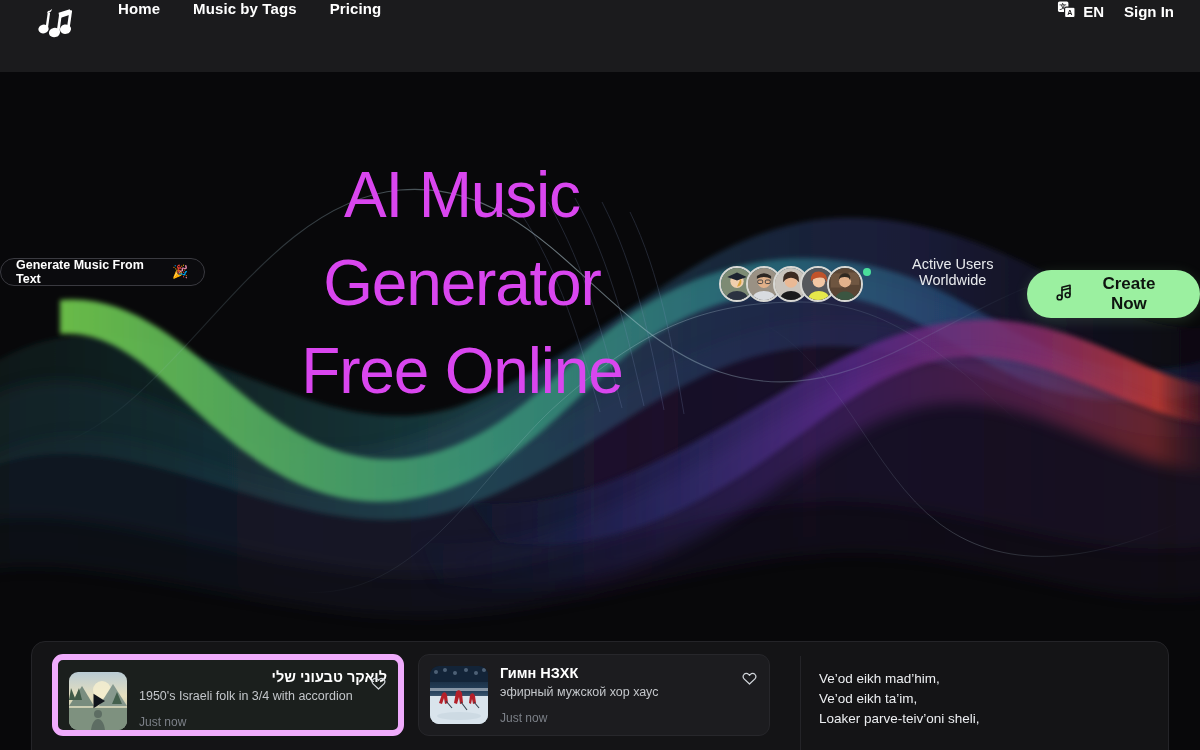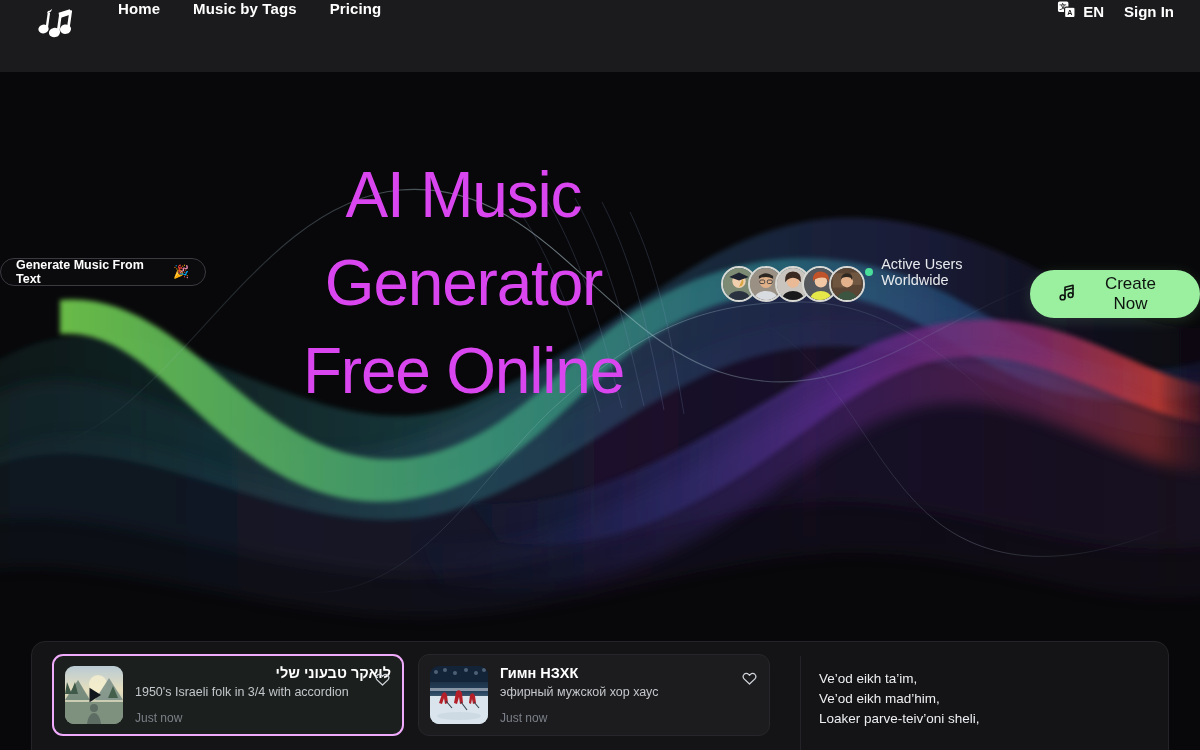--- a/index.html
+++ b/index.html
@@ -63,50 +63,50 @@
     font-size: 17px; color: #dfe2e6; text-align: center; letter-spacing: .1px;
   }
   .avatars { margin-top: 24px; display: flex; align-items: center; }
   .avatar {
     width: 36px; height: 36px; border-radius: 50%;
     border: 2px solid #d8d8d4; margin-left: -9px;
     background-size: cover; background-position: center;
     position: relative; overflow: hidden;
   }
   .avatar:first-child { margin-left: 0; }
-  .active-row { display: flex; align-items: center; gap: 8px; }
+  .active-row { display: flex; align-items: center; gap: 8px; text-align: center; }
   .dot { width: 8px; height: 8px; border-radius: 50%; background: #4ade9b; }
   .active-label { color: #e8eaed; font-size: 14.5px; }
   .cta-wrap { margin-top: 45px; }
   .cta {
     display: inline-flex; align-items: center; gap: 11px;
     height: 48px; padding: 10px 27px;
     background: #9bf0a0; border: none; border-radius: 999px;
-    color: #0e140f; font-size: 17px; font-weight: normal;
+    color: #0e140f; font-size: 17px; font-weight: bold;
     cursor: pointer;
     box-shadow: 0 3px 14px rgba(155,240,160,.16);
   }
 
   
   .bottom-panel {
     position: absolute; left: 31px; top: 641px;
     width: 1138px; height: 140px;
     background: #141416;
     border: 1px solid #242428;
     border-radius: 14px;
     display: flex; overflow: hidden;
   }
   .track-list { width: 768px; padding: 12px 0 0 20px; display: flex; gap: 14px; }
   .track-card {
     width: 352px; height: 82px;
     background: #1c1c1f; border: 1px solid #27272b; border-radius: 11px;
     display: flex; align-items: center; padding: 0 11px;
     position: relative; cursor: pointer;
   }
-  .track-card.selected { border: 2px solid #f0abfc; background: #1b1f1d; }
+  .track-card.selected { border: 6px solid #f0abfc; background: #1b1f1d; align-items: flex-end; }
   .thumb {
     width: 58px; height: 58px; border-radius: 9px;
     flex: 0 0 58px; position: relative; overflow: hidden;
   }
   .play-overlay {
     position: absolute; inset: 0; display: flex; align-items: center; justify-content: center;
   }
   .track-meta { margin-left: 12px; min-width: 0; flex: 1; }
   .track-title {
     color: #ffffff; font-size: 14.5px; font-weight: bold; line-height: 18px;
@@ -409,20 +409,20 @@
             <path d="M10 16.5 3.6 10.4a3.7 3.7 0 0 1 0-5.3 3.7 3.7 0 0 1 5.3 0l1.1 1.1 1.1-1.1a3.7 3.7 0 0 1 5.3 0 3.7 3.7 0 0 1 0 5.3Z"></path>
           </svg>
         </span>
       </div>
     </div>
 
     <div class="divider"></div>
 
     <div class="lyrics-panel">
       <div class="lyrics-body">
+        <div class="lyric-line">Ve’od eikh mad’him,</div>
         <div class="lyric-line">Ve’od eikh ta’im,</div>
-        <div class="lyric-line">Ve’od eikh mad’him,</div>
         <div class="lyric-line">Loaker parve-teiv’oni sheli,</div>
       </div>
     </div>
   </div>
 
 </div>
 
 </body></html>

